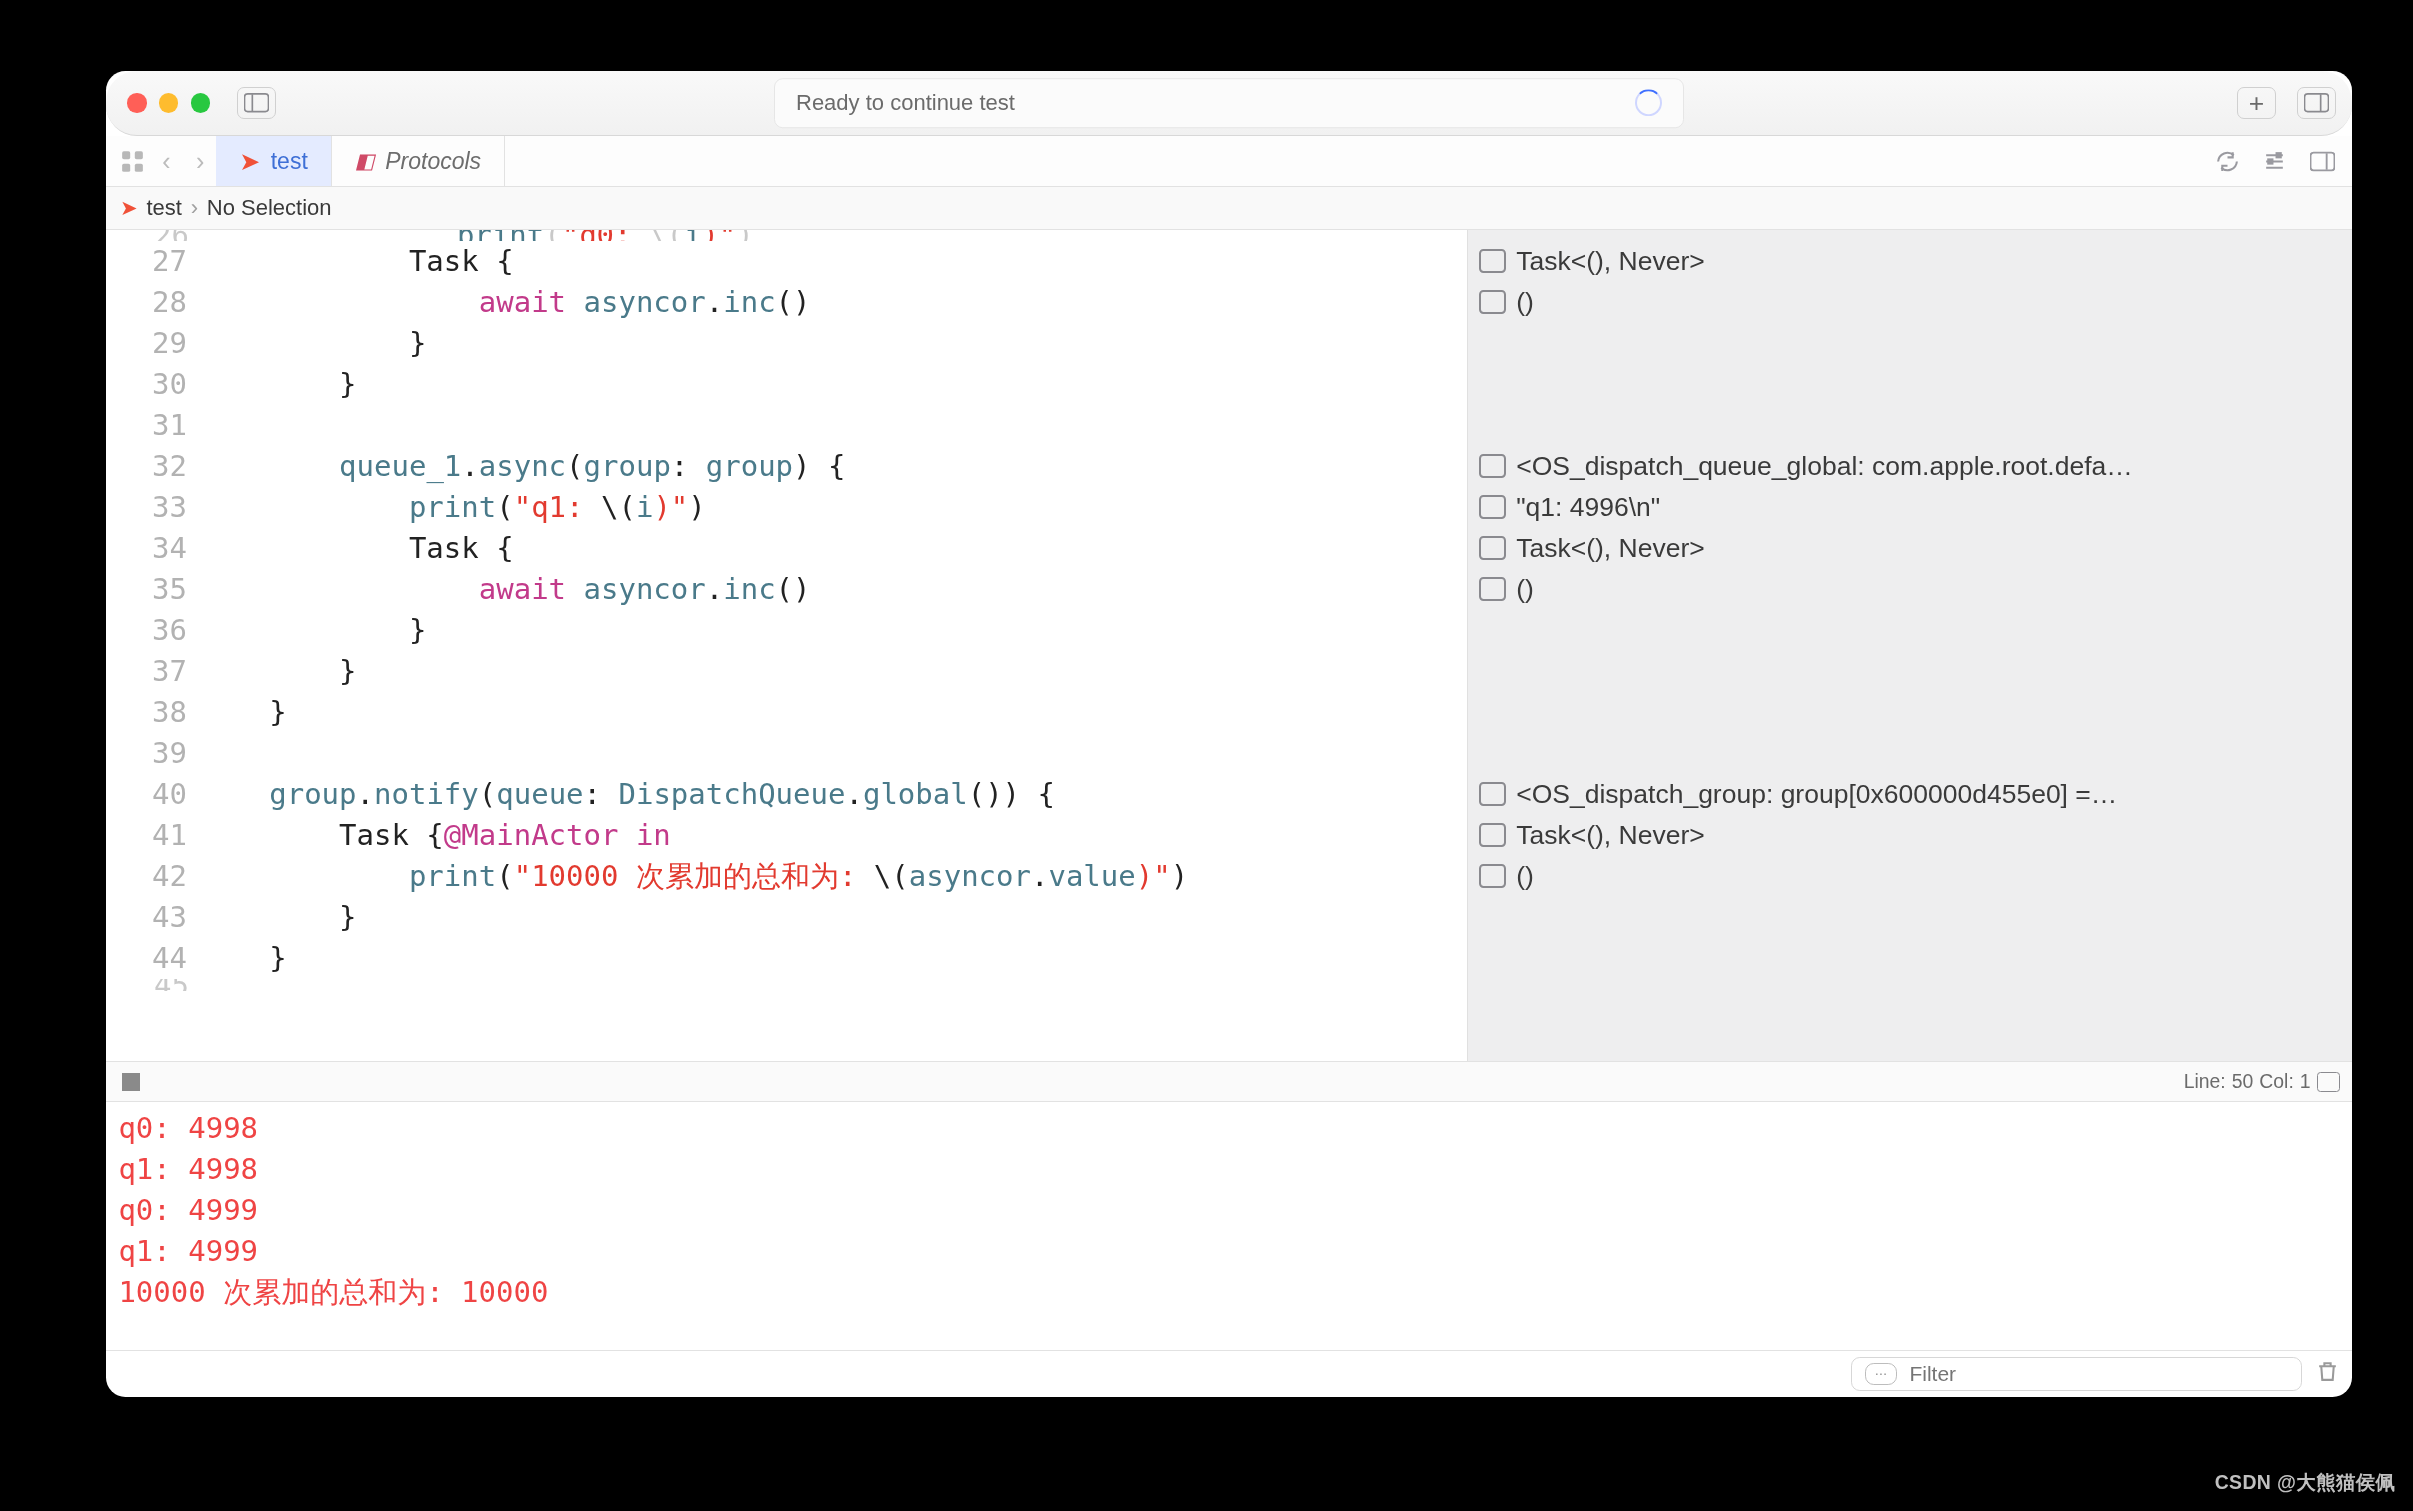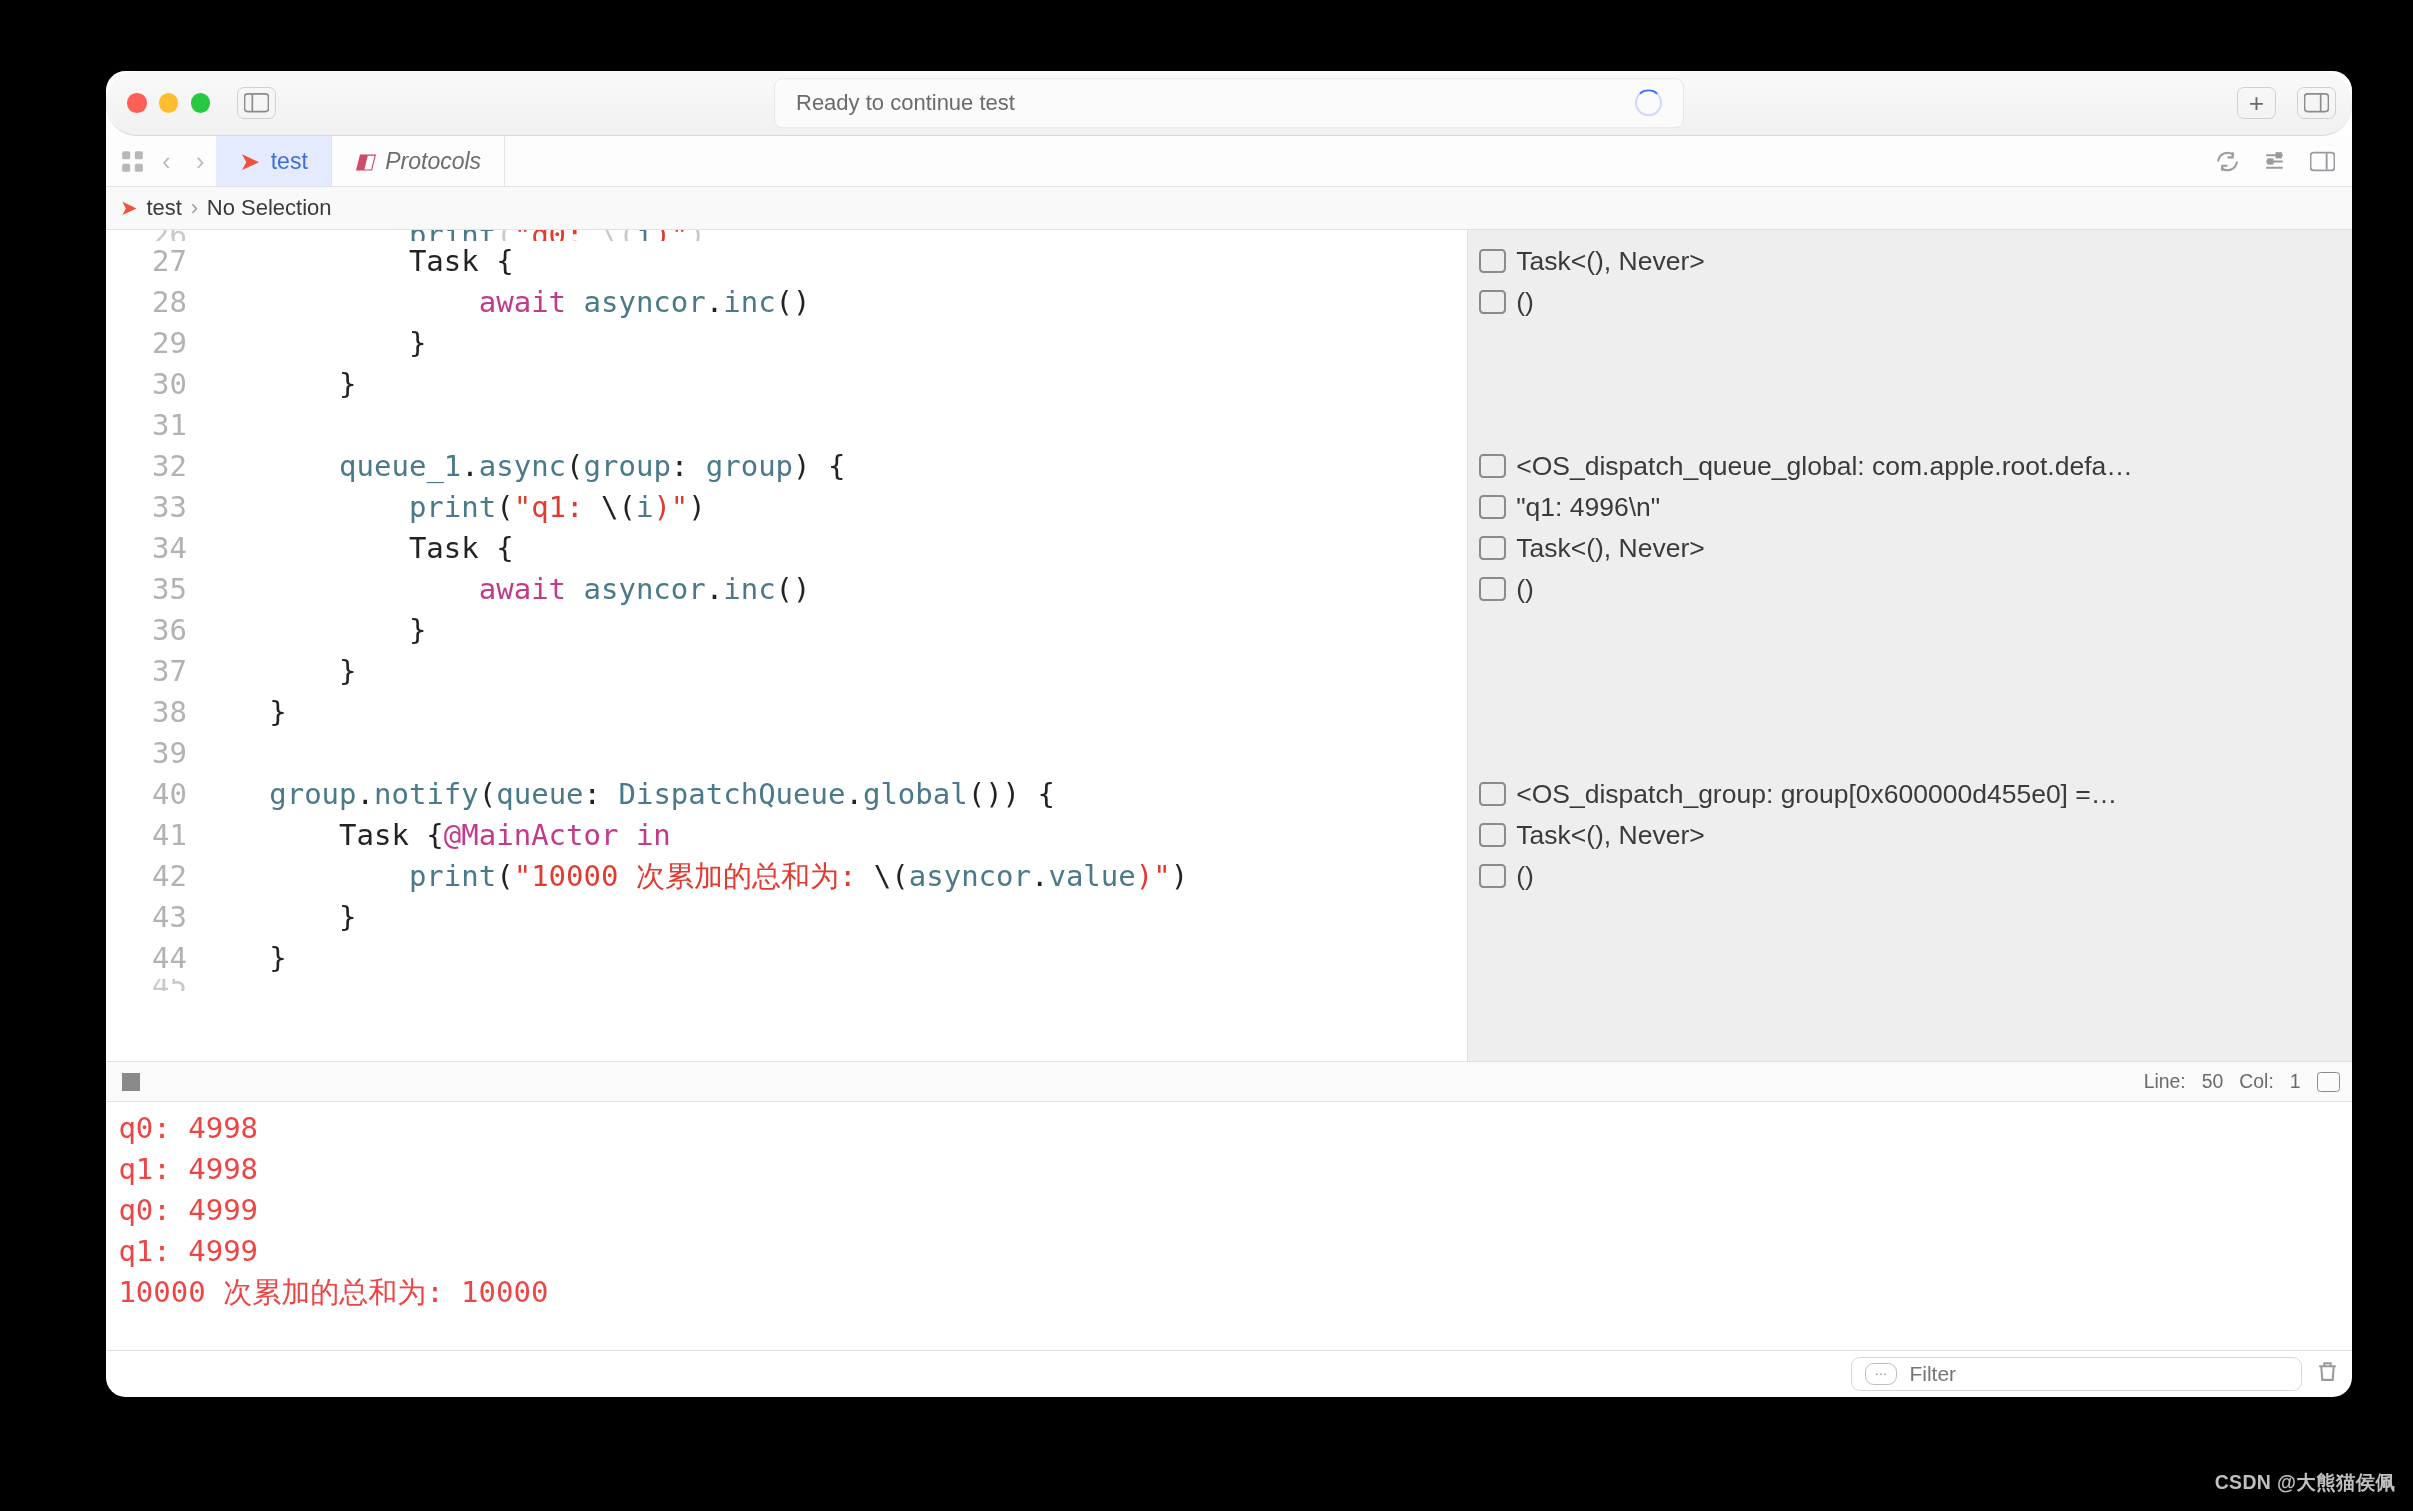--- a/index.html
+++ b/index.html
@@ -106,29 +106,29 @@
   .breadcrumb .swift-ic{color:#f05138;font-size:21px;}
   .chev{color:#a0a0a0;}
   
   .editorwrap{flex:1;display:flex;min-height:0;border-bottom:0.9px solid var(--border);}
   .code{flex:0 0 1361px;display:flex;overflow:hidden;font-family:ui-monospace,SFMono-Regular,Menlo,monospace;font-size:29px;line-height:41px;}
   .gutter{width:81px;text-align:right;color:var(--gutternum);padding-right:12.4px;user-select:none;}
   .lines{flex:1;white-space:pre;color:var(--ident);}
   .kw{color:var(--kw);}
   .str{color:var(--str);}
   .teal{color:var(--teal);}
-  .cut{color:#c9c9c9;}
+  .cut{color:#c9c9c9;padding-left:48px;}
   .results{flex:1;background:var(--results);border-left:0.9px solid #e0e0e0;font-size:26.5px;line-height:41px;padding-top:0;overflow:hidden;}
   .res-row{display:flex;align-items:center;gap:10.6px;height:41px;padding-left:10.6px;color:#3a3a3a;white-space:nowrap;overflow:hidden;text-overflow:ellipsis;}
   .res-row.empty{height:41px;}
   .res-ic{width:23px;height:19.4px;border:2.1px solid #8a8a8f;border-radius:4.4px;flex:0 0 auto;}
   
   .statusbar{height:39px;background:#fafafa;border-bottom:0.9px solid var(--border);display:flex;align-items:center;font-size:19.4px;color:#6b6b6b;padding:0 12.4px;}
   .statusbar .stop{width:17.7px;height:17.7px;background:#8a8a8a;margin-left:3.5px;}
-  .statusbar .right{margin-left:auto;display:flex;align-items:center;gap:16px;}
+  .statusbar .right{margin-left:auto;display:flex;align-items:center;gap:6px;}
   .statusbar .monoglyph{width:21px;height:17.7px;border:1.8px solid #8a8a8f;border-radius:3.5px;}
   
   .console{height:239px;background:var(--console);font-family:ui-monospace,SFMono-Regular,Menlo,monospace;font-size:29px;line-height:41px;padding:5.3px 12.4px 3.5px;color:#ef4444;white-space:pre;overflow:hidden;}
   
   .filterbar{height:46px;border-top:0.9px solid var(--border);display:flex;align-items:center;padding:0 12.4px;gap:12.4px;}
   .filterbox{
     margin-left:auto;display:flex;align-items:center;gap:10.6px;
     border:0.9px solid #d7d7d7;border-radius:8.8px;height:32px;padding:0 12.4px;
     width:424px;background:#fff;color:#9a9a9a;font-size:21px;
   }

